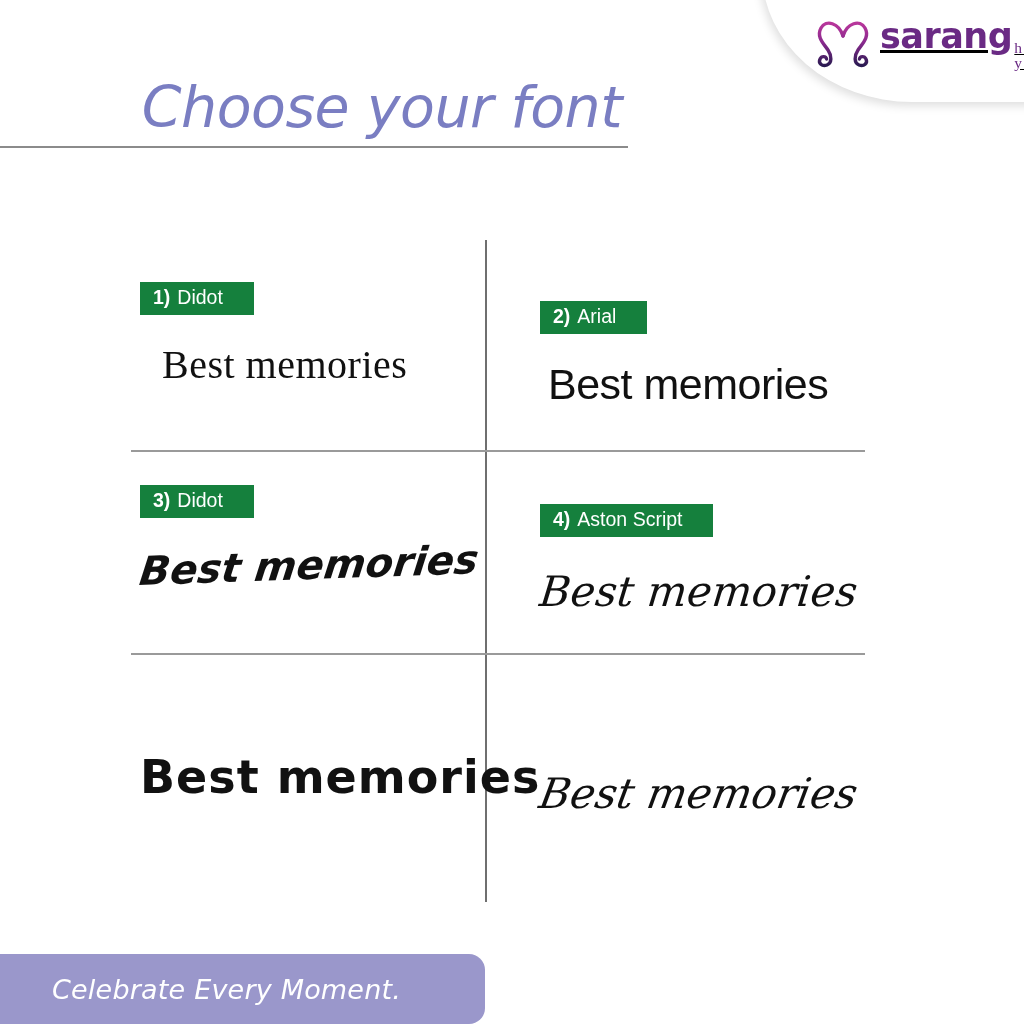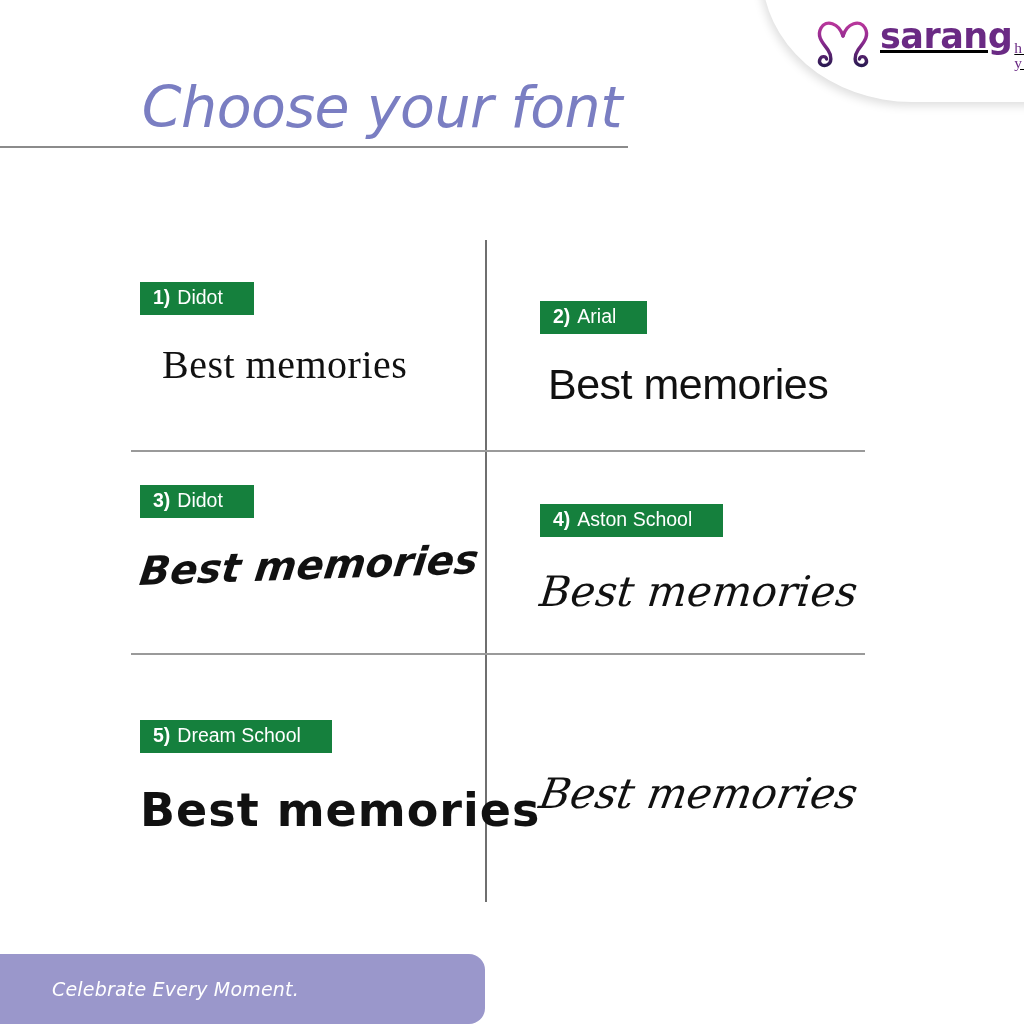--- a/index.html
+++ b/index.html
@@ -210,21 +210,21 @@
     height: 70px;
     background: #9a97cb;
     border-top-right-radius: 16px;
     border-bottom-right-radius: 16px;
     display: flex;
     align-items: center;
   }
   .footer-text {
     font-family: "DejaVu Sans", sans-serif;
     font-style: italic;
-    font-size: 19px;
+    font-size: 27px;
     color: #ffffff;
     margin-left: 52px;
     letter-spacing: 0.2px;
   }
 </style>
 </head>
 <body>
 
 <div class="logo-card">
   <div class="logo-inner">
@@ -274,29 +274,26 @@
 
   <div class="cell col-l row-2">
     <div class="badge">
       <span class="num">3)</span><span>Didot</span>
     </div>
     <div class="sample s3">Best memories</div>
   </div>
 
   <div class="cell col-r row-2">
     <div class="badge">
-      <span class="num">4)</span><span>Aston School</span>
+      <span class="num">4)</span><span>Aston Script</span>
     </div>
     <div class="sample s4">Best memories</div>
   </div>
 
   <div class="cell col-l row-3">
-    <div class="badge">
-      <span class="num">5)</span><span>Dream School</span>
-    </div>
     <div class="sample s5">Best memories</div>
   </div>
 
   <div class="cell col-r row-3">
     <div class="sample s6">Best memories</div>
   </div>
 </div>
 
 <div class="footer-banner">
   <span class="footer-text">Celebrate Every Moment.</span>

